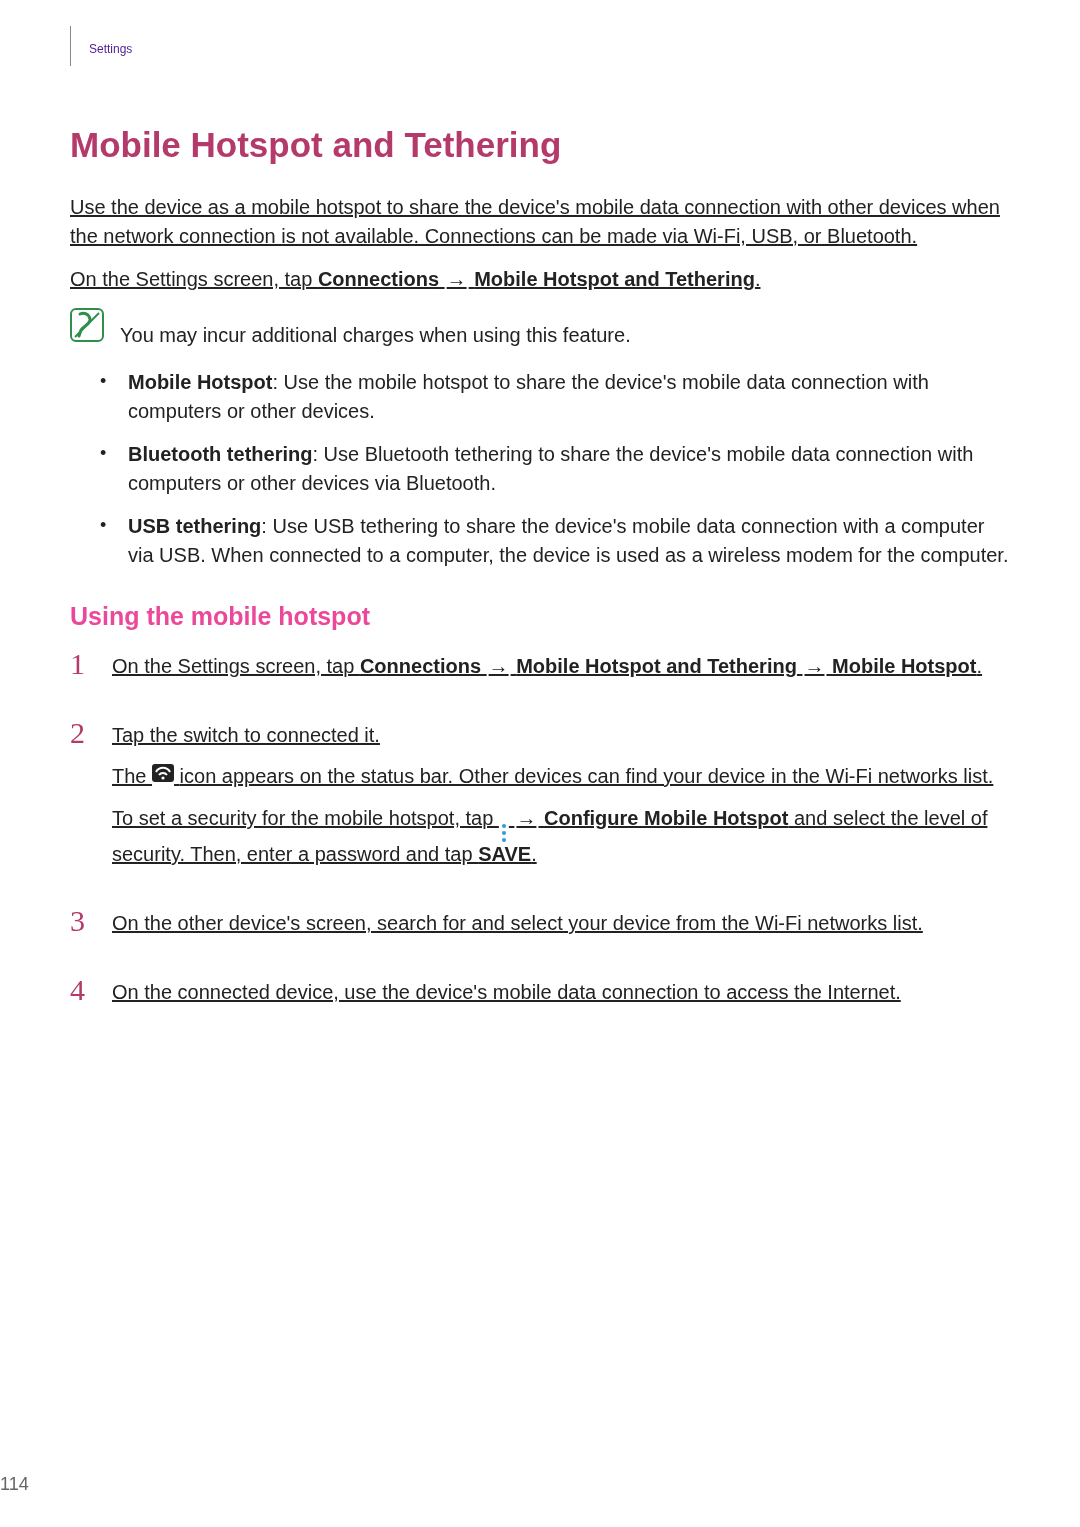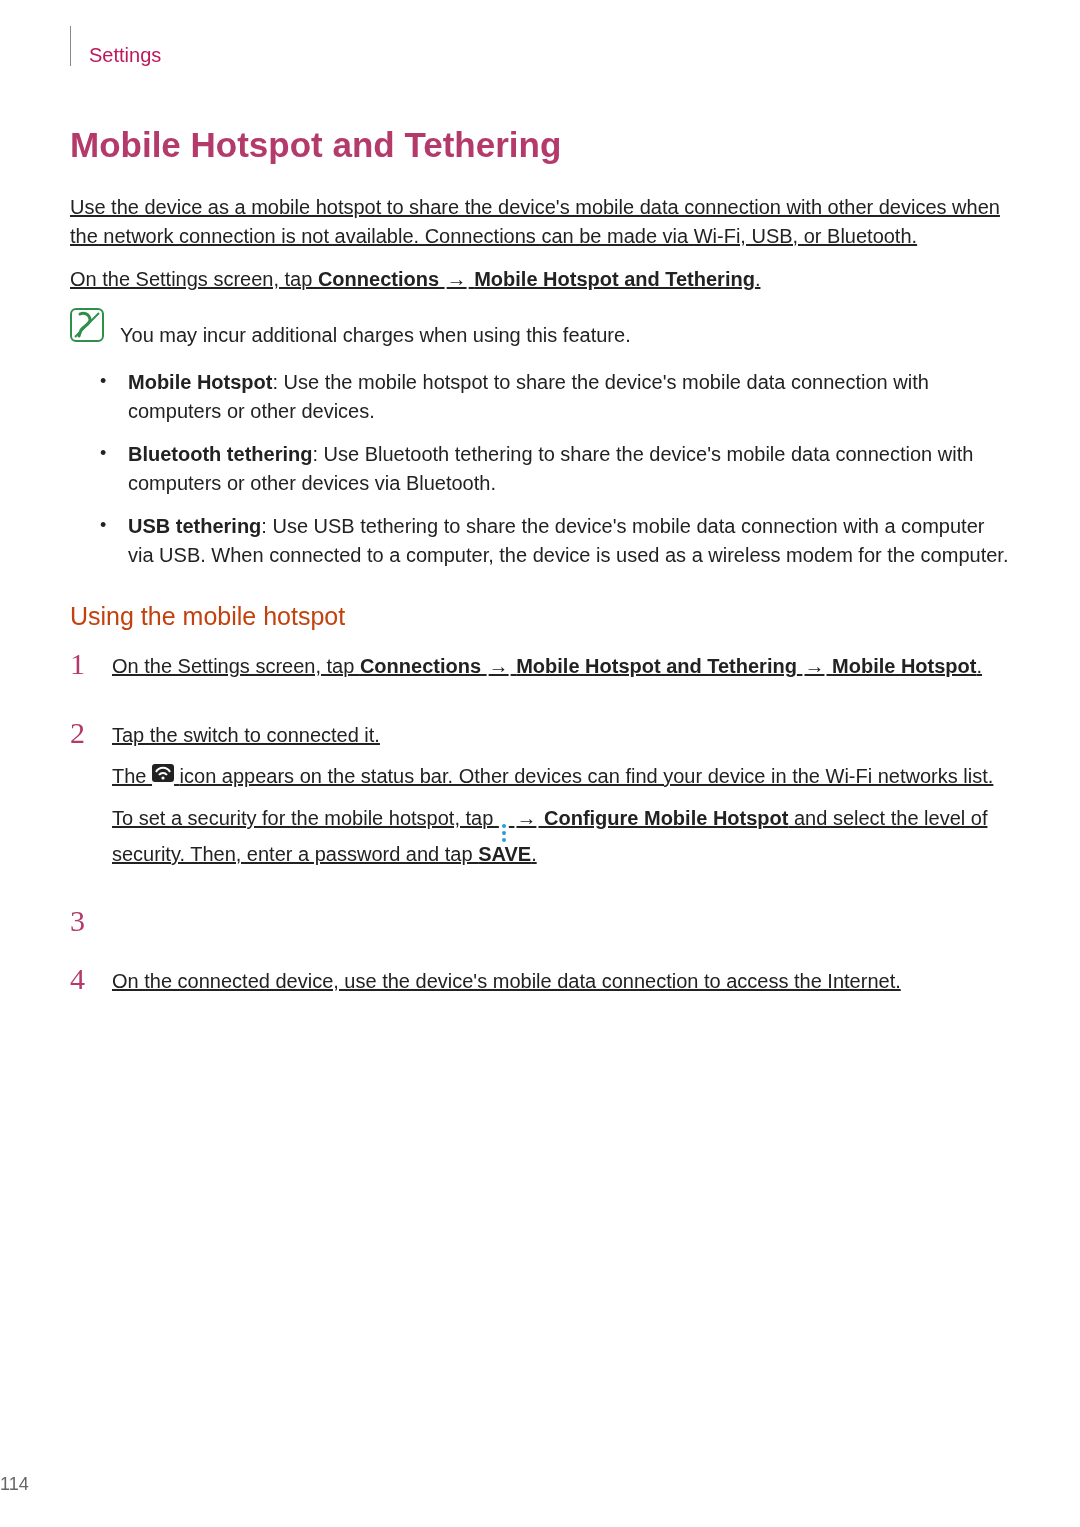--- a/index.html
+++ b/index.html
@@ -13,23 +13,23 @@
   }
   .page {
     width: 1080px;
     height: 1527px;
     box-sizing: border-box;
     padding: 30px 70px 0 70px;
     position: relative;
   }
   .header {
     display: flex;
-    align-items: flex-end;
-    color: #be185d;
-    font-size: 20px;
+    align-items: center;
+    color: #4c1d95;
+    font-size: 12px;
     margin-bottom: 50px;
   }
   .header-pipe {
     display: inline-block;
     width: 1px;
     height: 40px;
     background: #888;
     margin-right: 18px;
     position: relative;
     top: -4px;
@@ -66,23 +66,23 @@
   .bullets > li::before {
     content: "•";
     position: absolute;
     left: 30px;
     top: 0;
     font-size: 18px;
     color: #222;
   }
   h2 {
     font-size: 25px;
-    font-weight: 400;
+    font-weight: 700;
     margin: 28px 0 16px 0;
-    color: #c2410c;
+    color: #ec4899;
   }
   .steps {
     display: flex;
     flex-direction: column;
     gap: 28px;
     margin-top: 18px;
   }
   .step {
     display: flex;
     align-items: flex-start;
@@ -222,20 +222,23 @@
             </span>
           <span class="arrow">→</span>
           <span class="bold">Configure Mobile Hotspot</span>
           <span> and select the level of security. Then, enter a password and tap </span><span class="bold">SAVE</span><span>.</span>
         </p>
       </div>
     </div>
 
     <div class="step">
       <div class="step-num">3</div>
+      <div class="step-body">
+        <p>On the other device's screen, search for and select your device from the Wi-Fi networks list.</p>
+      </div>
     </div>
 
     <div class="step">
       <div class="step-num">4</div>
       <div class="step-body">
         <p>On the connected device, use the device's mobile data connection to access the Internet.</p>
       </div>
     </div>
 
   </div>

